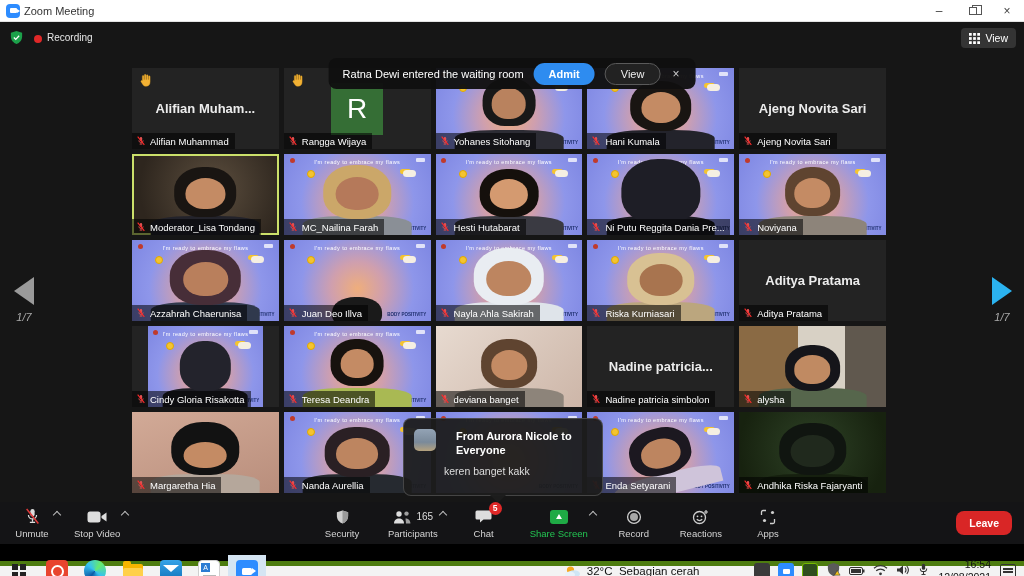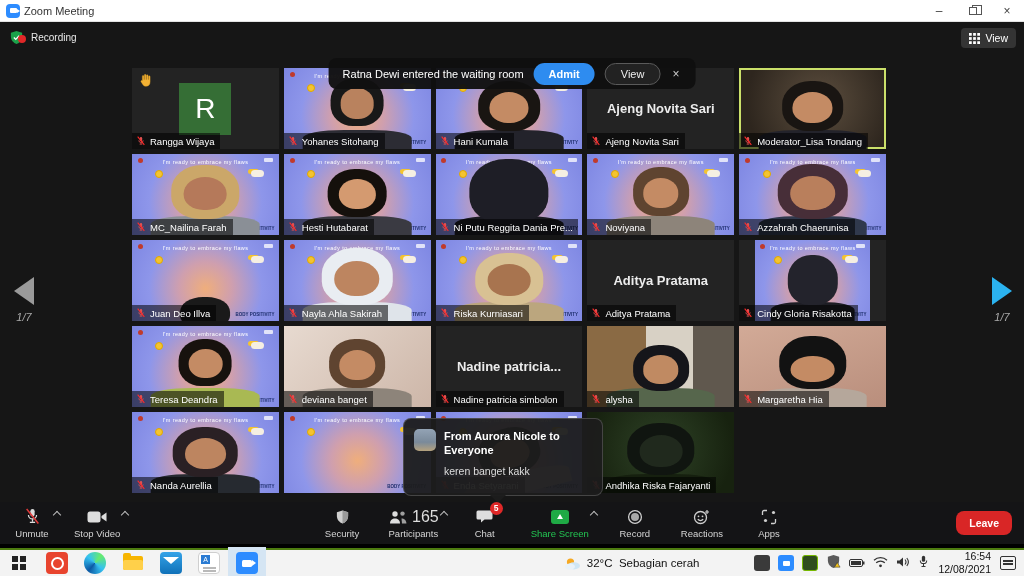--- a/index.html
+++ b/index.html
@@ -21,21 +21,21 @@
   .win-btn { width:34px; height:100%; display:flex; align-items:center; justify-content:center;
     font-size:12px; color:#444; }
   .restore-box { width:8px; height:8px; border:1px solid #555; position:relative; background:#fff; }
   .restore-box::before { content:''; position:absolute; top:-3px; left:2px; width:8px; height:8px;
     border:1px solid #555; z-index:-1; }
 
   
   .meeting { position:absolute; top:22px; left:0; right:0; height:522px; background:#161616; }
   .topbar { position:absolute; top:4px; left:0; right:0; height:24px; }
   .enc-shield { position:absolute; left:9px; top:4px; }
-  .rec-wrap { position:absolute; left:18px; top:6px; display:flex; align-items:flex-end; gap:5px; }
+  .rec-wrap { position:absolute; left:34px; top:6px; display:flex; align-items:flex-end; gap:5px; }
   .rec-dot { width:8px; height:8px; border-radius:50%; background:#e02828; }
   .rec-label { font-size:10px; color:#e8e8e8; }
   .view-btn { position:absolute; right:8px; top:2px; background:#343434; border-radius:4px;
     padding:4px 8px; display:flex; align-items:center; gap:5px; color:#fff; font-size:10.5px; }
 
   
   .banner { position:absolute; top:36px; left:50%; transform:translateX(-50%);
     background:rgba(16,16,16,0.96); border-radius:8px; height:31px; display:flex;
     align-items:center; gap:10px; padding:0 14px; z-index:40; }
   .banner-msg { color:#fff; font-size:11px; white-space:nowrap; }
@@ -92,53 +92,53 @@
     border-right:20px solid #9a9a9a; margin:0 auto; }
   .tri-right { width:0; height:0; border-top:14px solid transparent; border-bottom:14px solid transparent;
     border-left:20px solid #2bb3f0; margin:0 auto; }
 
   
   .chat-popup { position:absolute; left:403px; top:396px; width:200px; height:78px;
     background:rgba(28,28,28,0.95); border:1px solid rgba(255,255,255,0.18); border-radius:8px;
     z-index:30; padding:10px 10px 8px 10px; }
   .chat-popup::after { content:''; position:absolute; left:86px; bottom:-8px; width:0; height:0;
     border-left:8px solid transparent; border-right:8px solid transparent; border-top:8px solid rgba(28,28,28,0.95); }
-  .cp-row { display:flex; gap:8px; }
+  .cp-row { display:flex; gap:20px; }
   .cp-avatar { width:22px; height:22px; border-radius:5px; flex:0 0 auto;
     background:linear-gradient(180deg,#93a3b5 0%, #7a8a9a 60%, #b5a27e 100%); }
   .cp-title { color:#fff; font-size:11px; font-weight:bold; line-height:1.3; }
   .cp-msg { color:#ddd; font-size:10.5px; margin-top:7px; margin-left:30px; }
 
   
   .toolbar { position:absolute; left:0; right:0; bottom:0; height:42px; background:#141416;
     display:flex; align-items:center; z-index:35; }
   .tb-left { display:flex; margin-left:6px; gap:10px; }
   .tb-center { position:absolute; left:316px; display:flex; gap:14px; }
   .tb-btn { position:relative; display:flex; flex-direction:column; align-items:center;
     justify-content:center; min-width:52px; padding:2px 6px; }
   .tb-icon { height:18px; display:flex; align-items:center; justify-content:center; }
   .tb-label { font-size:9.5px; color:#d5d5d5; margin-top:2px; white-space:nowrap; }
   .tb-label.green { color:#23c552; }
   .caret { position:absolute; right:-2px; top:6px; width:6px; height:6px;
     border-left:1.5px solid #bbb; border-top:1.5px solid #bbb; transform:rotate(45deg); }
-  .pcount { font-size:16px; color:#ddd; margin-left:3px; }
+  .pcount { font-size:10px; color:#ddd; margin-left:3px; }
   .chat-badge { position:absolute; top:-4px; right:8px; background:#e02828; color:#fff;
     font-size:8.5px; font-weight:bold; min-width:13px; height:13px; border-radius:7px;
     display:flex; align-items:center; justify-content:center; padding:0 3px; }
   .share-ic { width:18px; height:14px; background:#1faa45; border-radius:3px; display:flex;
     align-items:center; justify-content:center; }
   .share-ic::after { content:''; width:0; height:0; border-left:3.5px solid transparent;
     border-right:3.5px solid transparent; border-bottom:5px solid #fff; }
   .leave-btn { position:absolute; right:12px; top:50%; transform:translateY(-50%);
     background:#d92626; color:#fff; font-size:10.5px; font-weight:bold; border-radius:8px;
     padding:6px 13px; }
 
   
-  .taskbar { position:absolute; left:0; right:0; bottom:0; height:28px; background:#f3f3f3;
-    border-top:2px solid #4d7c0f; display:flex; align-items:center; z-index:60; }
+  .taskbar { position:absolute; left:0; right:0; bottom:0; height:15px; background:#f3f3f3;
+    border-top:5px solid #4d7c0f; display:flex; align-items:center; z-index:60; }
   .tb-slot { width:38px; height:32px; display:flex; align-items:center; justify-content:center;
     position:relative; }
   .tb-slot.open::after { content:''; position:absolute; bottom:0; left:6px; right:6px; height:2px; background:#0078d7; }
   .tb-slot.activewin { background:#d5e5f3; }
   .start-logo { width:14px; height:14px; display:grid; grid-template-columns:1fr 1fr; gap:1.5px; }
   .start-logo span { background:#222; }
   .icon16 { width:22px; height:22px; border-radius:4px; position:relative; }
   .red-o { background:#e8442e; display:flex; align-items:center; justify-content:center; }
   .red-o::after { content:''; width:9px; height:9px; border:2.5px solid #fff; border-radius:50%; }
   .edge-ic { border-radius:50%; background:conic-gradient(from 220deg, #0c59a4, #35c1f1, #66eb6e, #35c1f1, #0c59a4); }
@@ -225,20 +225,36 @@
 
     <div class="banner">
       <span class="banner-msg">Ratna Dewi entered the waiting room</span>
       <span class="admit-btn">Admit</span>
       <span class="banner-view-btn">View</span>
       <span class="banner-close">×</span>
     </div>
 
     <div class="grid" id="grid">
         <div class="tile">
+          <div class="center-name">Alifian  Muham...</div>
+          <span class="hand"><svg viewBox="0 0 16 16" width="15" height="15">
+              <path fill="#f2b134" stroke="#d89a20" stroke-width="0.4" d="M4.6 8.2V3.4a.85.85 0 0 1 1.7 0V7h.5V2.3a.85.85 0 0 1 1.7 0V7h.5V2.7a.85.85 0 0 1 1.7 0V7h.5V3.9a.85.85 0 0 1 1.7 0v5.6c0 3-1.9 4.7-4.2 4.7-2 0-3-.9-4-2.6L3.2 9.3c-.5-.9.7-1.7 1.4-1.1z"></path>
+            </svg></span>
+          <div class="name-label">
+            <svg viewBox="0 0 12 12" width="10" height="10">
+              <rect x="4.6" y="1.2" width="2.8" height="5" rx="1.4" fill="#e05252"></rect>
+              <path d="M3.4 5.2a2.6 2.6 0 0 0 5.2 0" fill="none" stroke="#e05252" stroke-width="1"></path>
+              <line x1="6" y1="8" x2="6" y2="9.6" stroke="#e05252" stroke-width="1"></line>
+              <line x1="4.4" y1="9.8" x2="7.6" y2="9.8" stroke="#e05252" stroke-width="1"></line>
+              <line x1="2" y1="0.8" x2="10" y2="10.6" stroke="#ff2a2a" stroke-width="1.3"></line>
+            </svg>
+            <span>Alifian Muhammad</span>
+          </div>
+        </div>
+        <div class="tile">
           <div class="avatar-box">R</div>
           <span class="hand"><svg viewBox="0 0 16 16" width="15" height="15">
               <path fill="#f2b134" stroke="#d89a20" stroke-width="0.4" d="M4.6 8.2V3.4a.85.85 0 0 1 1.7 0V7h.5V2.3a.85.85 0 0 1 1.7 0V7h.5V2.7a.85.85 0 0 1 1.7 0V7h.5V3.9a.85.85 0 0 1 1.7 0v5.6c0 3-1.9 4.7-4.2 4.7-2 0-3-.9-4-2.6L3.2 9.3c-.5-.9.7-1.7 1.4-1.1z"></path>
             </svg></span>
           <div class="name-label">
             <svg viewBox="0 0 12 12" width="10" height="10">
               <rect x="4.6" y="1.2" width="2.8" height="5" rx="1.4" fill="#e05252"></rect>
               <path d="M3.4 5.2a2.6 2.6 0 0 0 5.2 0" fill="none" stroke="#e05252" stroke-width="1"></path>
               <line x1="6" y1="8" x2="6" y2="9.6" stroke="#e05252" stroke-width="1"></line>
               <line x1="4.4" y1="9.8" x2="7.6" y2="9.8" stroke="#e05252" stroke-width="1"></line>

